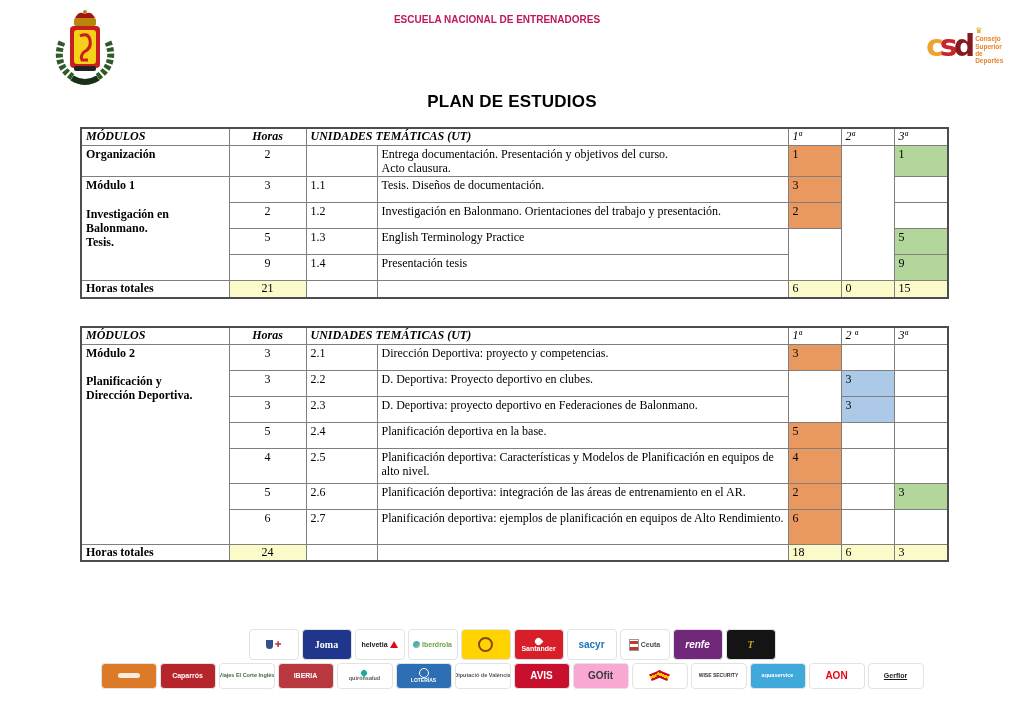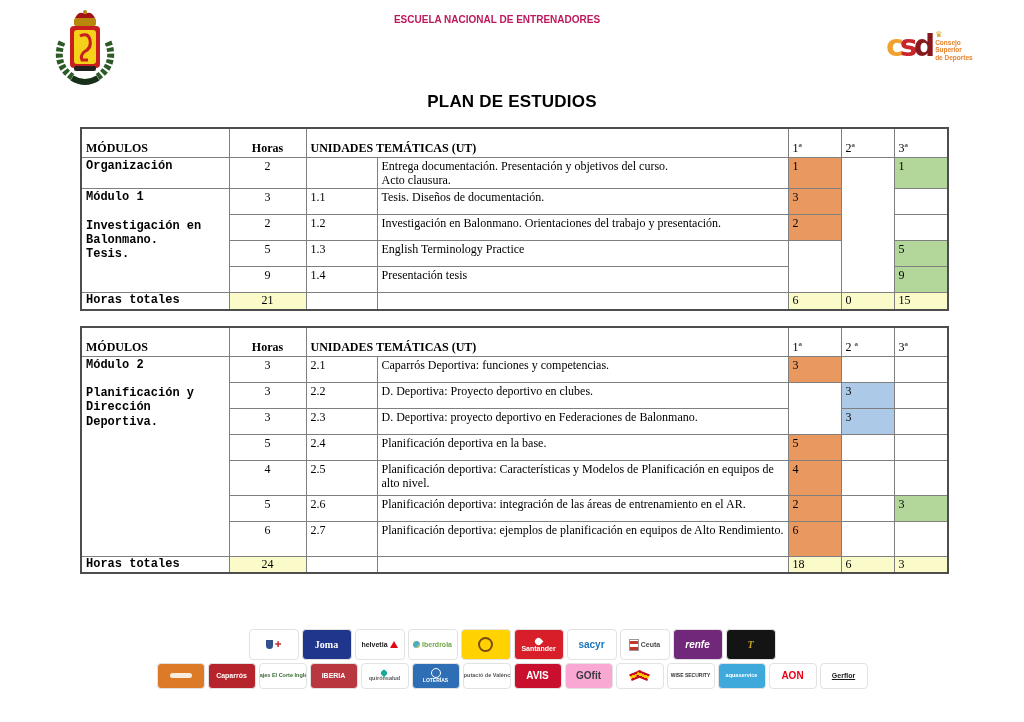--- a/index.html
+++ b/index.html
@@ -7,55 +7,55 @@
     width:1024px;height:722px;position:relative;background:#ffffff;
     font-family:"Liberation Sans", sans-serif;color:#1a1a1a;overflow:hidden;
   }
   
   .crest{position:absolute;left:48px;top:8px;width:74px;height:80px;}
   .org-block{position:absolute;left:0;top:13px;width:994px;text-align:center;line-height:1.35;}
   .org-line1{font-size:12.5px;color:#2b2b2b;}
   .org-line2{font-size:10px;font-weight:bold;color:#be185d;}
   .org-line3{font-size:12px;color:#2b2b2b;}
   .csd{position:absolute;left:886px;top:22px;width:110px;height:48px;display:flex;align-items:center;gap:4px;}
-  .csd-letters{font-size:30px;font-weight:bold;letter-spacing:-4px;line-height:1;font-family:"DejaVu Sans",sans-serif;}
+  .csd-letters{font-size:30px;font-weight:bold;letter-spacing:-4px;line-height:1;font-family:"DejaVu Sans",sans-serif;margin-left:40px;}
   .csd-c{color:#F0A12E;}
   .csd-s{color:#C8252C;}
   .csd-d{color:#86191E;}
   .csd-right{display:flex;flex-direction:column;align-items:flex-start;}
   .csd-crown{font-size:8px;color:#D4A017;line-height:1;}
   .csd-text{font-size:6.5px;font-weight:bold;color:#E8832A;line-height:1.15;text-align:left;white-space:pre-line;}
   .page-title{position:absolute;left:0;top:92px;width:1024px;text-align:center;font-size:17px;font-weight:bold;color:#000;letter-spacing:.2px;}
   
   .tbl{position:absolute;left:80px;border-collapse:collapse;table-layout:fixed;width:867px;
        font-family:"Liberation Serif", serif;font-size:12px;color:#000;}
   .tbl-1{top:127px;}
   .tbl-2{top:326px;}
   .tbl td{border:1px solid #7f7f7f;vertical-align:top;padding:1px 4px;line-height:1.18;overflow:hidden;}
   .tbl{border:2px solid #4d4d4d;}
-  .tbl tr.head td{font-weight:bold;height:15px;padding-top:12px;}
+  .tbl tr.head td{font-weight:bold;height:15px;padding-top:0;font-style:italic;}
   .tbl tr.head td.seq{font-weight:normal;}
   .h29{height:26px;}
   .h38{height:35px;}
   .totals td{height:13px;line-height:1.1;}
   .center{text-align:center;}
-  .bold{font-weight:bold;font-family:Liberation Mono, monospace;}
+  .bold{font-weight:bold;}
   .prewrap{white-space:pre-line;}
   .bg-orange{background:var(--color-orange);}
   .bg-green{background:var(--color-green);}
   .bg-blue{background:var(--color-blue);}
   .bg-yellow{background:var(--color-yellow);}
   
   .sponsor-row{position:absolute;left:0;width:1024px;display:flex;justify-content:center;align-items:center;gap:3px;}
   .sponsor-row1{top:629px;height:31px;}
   .sponsor-row2{top:662px;height:27px;}
   .chip{border:1px solid #e2e2e2;border-radius:4px;display:flex;align-items:center;justify-content:center;gap:2px;
         box-sizing:border-box;overflow:hidden;background:#fff;}
   .sponsor-row1 .chip{width:50px;height:31px;}
-  .sponsor-row2 .chip{width:48px;height:26px;}
+  .sponsor-row2 .chip{width:56px;height:26px;}
   .chip .lbl{font-size:7px;font-weight:bold;line-height:1;white-space:nowrap;}
   .chip .lbl-lg{font-size:10px;}
   .chip .lbl-underline{text-decoration:underline;}
   .chip .lbl-italic{font-style:italic;}
   .tri-red{width:0;height:0;border-left:4px solid transparent;border-right:4px solid transparent;border-bottom:7px solid #E30613;}
   .leaf{width:7px;height:7px;border-radius:50%;background:linear-gradient(135deg,#7AB648 0%,#3FA9DC 50%,#F5D119 100%);}
   .ring{width:11px;height:11px;border:2px solid #7a4b12;border-radius:50%;}
   .flame{width:7px;height:7px;background:#fff;border-radius:50% 0 50% 50%;transform:rotate(45deg);}
   .crest-sq{width:8px;height:10px;background:repeating-linear-gradient(0deg,#c0392b 0 3px,#fff 3px 6px);border:1px solid #999;}
   .mini-shield{width:7px;height:9px;background:#30518c;border-radius:0 0 4px 4px;}
@@ -198,21 +198,21 @@
     <td class="seq">2 ª</td>
     <td class="seq">3ª</td>
   </tr>
   <tr class="h29">
     <td rowspan="7" class="bold prewrap">Módulo 2
 
 Planificación y
 Dirección Deportiva.</td>
     <td class="center">3</td>
     <td>2.1</td>
-    <td>Caparrós Deportiva: funciones y competencias.</td>
+    <td>Dirección Deportiva: proyecto y competencias.</td>
     <td class="bg-orange">3</td>
     <td></td>
     <td></td>
   </tr>
   <tr class="h29">
     <td class="center">3</td>
     <td>2.2</td>
     <td>D. Deportiva: Proyecto deportivo en clubes.</td>
     <td rowspan="2"></td>
     <td class="bg-blue">3</td>

